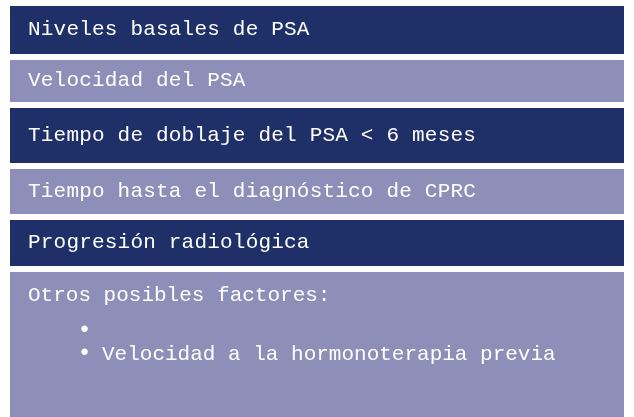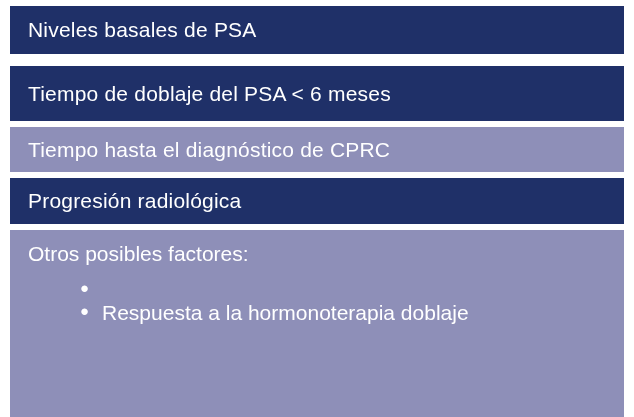--- a/index.html
+++ b/index.html
@@ -15,20 +15,21 @@
   }
   .slide {
     position: relative;
     width: 634px;
     height: 417px;
     background: #ffffff;
     box-sizing: border-box;
     padding: 6px 10px 0 10px;
     display: flex;
     flex-direction: column;
+    font-family: Liberation Mono, monospace;
   }
   .band {
     box-sizing: border-box;
     width: 100%;
     color: #ffffff;
     font-size: 21px;
     line-height: 1.1;
     display: flex;
     align-items: center;
     padding: 0 0 0 18px;
@@ -93,20 +94,23 @@
 </head>
 <body>
 
 <div class="slide">
 
   <div class="band dark h1">
     <span>Niveles basales de PSA</span>
   </div>
   <div class="gap"></div>
 
+  <div class="band light h2">
+    <span>Velocidad del PSA</span>
+  </div>
   <div class="gap"></div>
 
   <div class="band dark h3">
     <span>Tiempo de doblaje del PSA &lt; 6 meses</span>
   </div>
   <div class="gap"></div>
 
   <div class="band light h4">
     <span>Tiempo hasta el diagnóstico de CPRC</span>
   </div>
@@ -118,18 +122,18 @@
   <div class="gap"></div>
 
   <div class="footer">
     <div class="footer-title">Otros posibles factores:</div>
     <ul class="bullets">
       <li class="bullet-row">
         <span class="bullet-dot">●</span>
       </li>
       <li class="bullet-row">
         <span class="bullet-dot">●</span>
-        <span class="bullet-text">Respuesta a la hormonoterapia doblaje</span>
+        <span class="bullet-text">Velocidad a la hormonoterapia previa</span>
       </li>
     </ul>
   </div>
 
 </div>
 
 </body></html>

